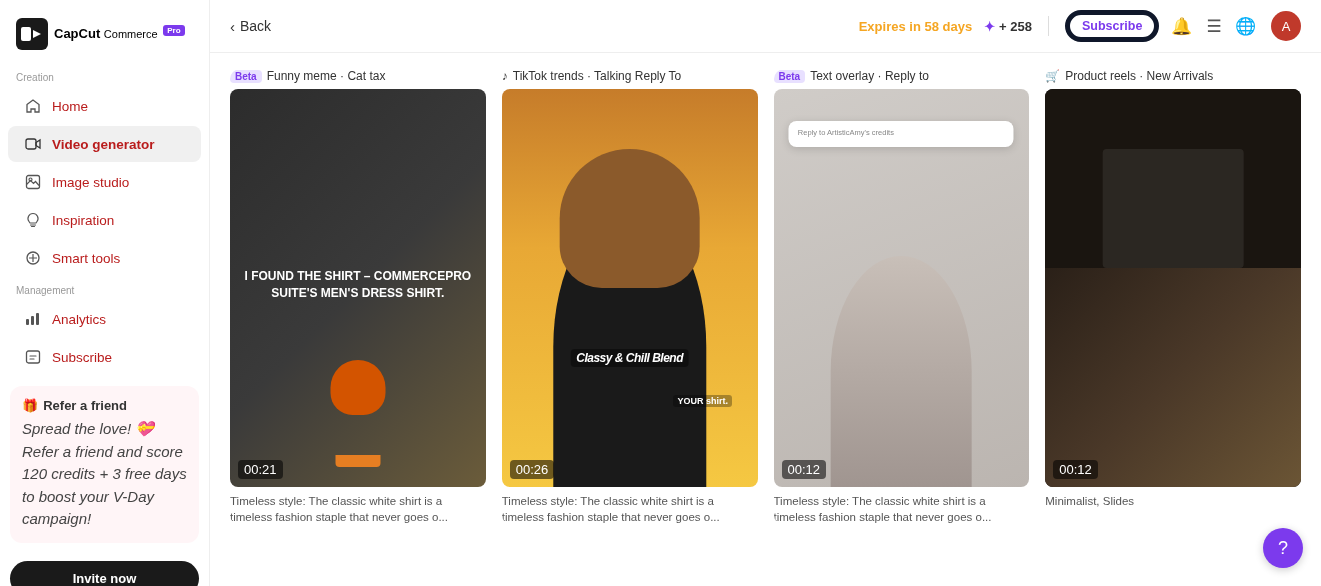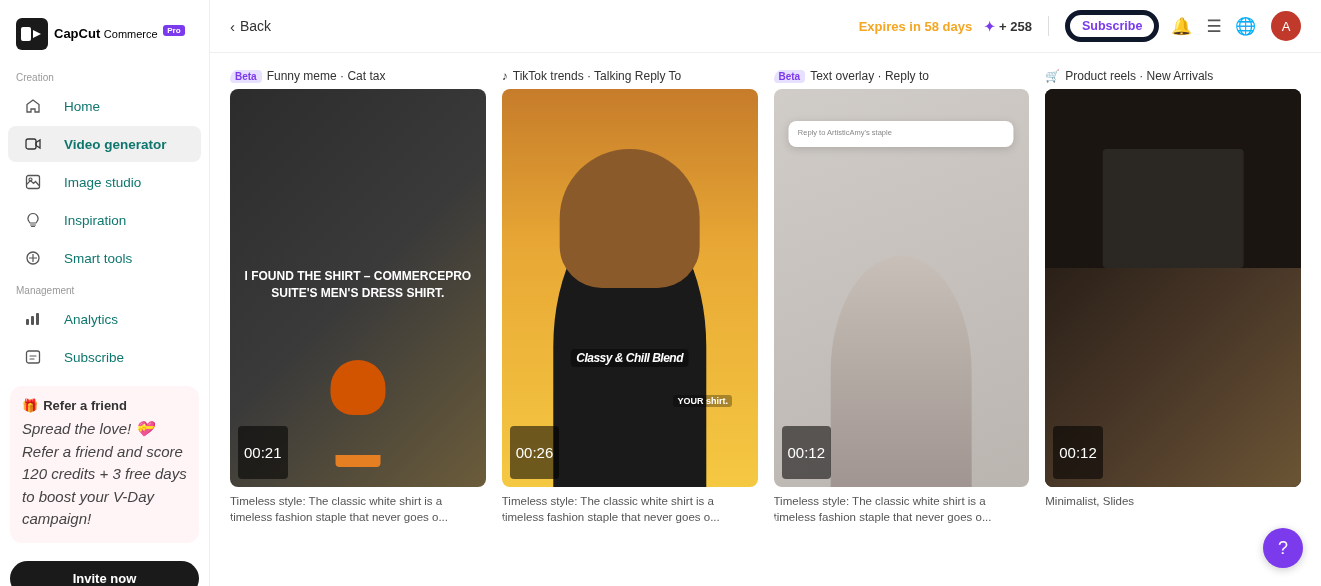--- a/index.html
+++ b/index.html
@@ -25,26 +25,26 @@
     .logo-icon {
       width: 32px; height: 32px;
       background: #1a1a1a;
       border-radius: 6px;
       display: flex; align-items: center; justify-content: center;
       color: #fff; font-size: 12px; font-weight: bold;
     }
     .logo-badge { background: #7c3aed; color: #fff; font-size: 8px; border-radius: 3px; padding: 1px 4px; vertical-align: top; margin-left: 2px; }
     .section-label { font-size: 10px; color: #999; padding: 8px 16px 4px; text-transform: none; letter-spacing: 0; font-weight: 500; }
     .nav-item {
-      display: flex; align-items: center; gap: 22px;
+      display: flex; align-items: center; gap: 10px;
       padding: 9px 16px;
       cursor: pointer;
       border-radius: 8px;
       margin: 1px 8px;
-      color: #0f766e;
+      color: #b91c1c;
       font-size: 13.5px;
     }
     .nav-item.active { background: #f0f0f0; font-weight: 600; padding-left: 16px; }
     .nav-icon { width: 18px; height: 18px; display: flex; align-items: center; justify-content: center; flex-shrink: 0; }
 
     .refer-box {
       margin: 10px 10px 8px;
       background: #fff5f7;
       border-radius: 12px;
       padding: 12px;
@@ -151,22 +151,22 @@
       border-radius: 8px;
       overflow: hidden;
       position: relative;
       background: #1a1a1a;
     }
     .duration-badge {
       position: absolute;
       bottom: 8px; left: 8px;
       background: rgba(0,0,0,0.55);
       color: #fff;
-      font-size: 15px;
-      padding: 18px 6px;
+      font-size: 13px;
+      padding: 2px 6px;
       border-radius: 4px;
       font-weight: 500;
     }
     .card-desc {
       font-size: 11.5px;
       color: #555;
       margin-top: 6px;
       line-height: 1.4;
       overflow: hidden;
       display: -webkit-box;
@@ -407,21 +407,21 @@
       <div class="card-desc">Timeless style: The classic white shirt is a timeless fashion staple that never goes o...</div>
     </div>
 
     <div class="card">
       <div class="card-label">
         <span class="beta-badge">Beta</span>
         <span>Text overlay · Reply to</span>
       </div>
       <div class="card-thumb thumb-3">
         <div style="position:absolute;top:8%;left:50%;transform:translateX(-50%);background:#fff;border-radius:8px;padding:7px 9px;width:88%;box-shadow:0 2px 8px rgba(0,0,0,0.15);">
-          <div style="font-size:7.5px;color:#888;font-weight:500;margin-bottom:3px;">Reply to ArtisticAmy's staple</div>
+          <div style="font-size:7.5px;color:#888;font-weight:500;margin-bottom:3px;">Reply to ArtisticAmy's credits</div>
         </div>
         <div style="position:absolute;bottom:0;left:50%;transform:translateX(-50%);width:55%;height:58%;background:linear-gradient(180deg,#c8bfb8 0%,#a09590 100%);border-radius:50% 50% 0 0;"></div>
         <div class="duration-badge">00:12</div>
       </div>
       <div class="card-desc">Timeless style: The classic white shirt is a timeless fashion staple that never goes o...</div>
     </div>
 
     <div class="card">
       <div class="card-label">
         <span style="font-size:12px;">🛒</span>

